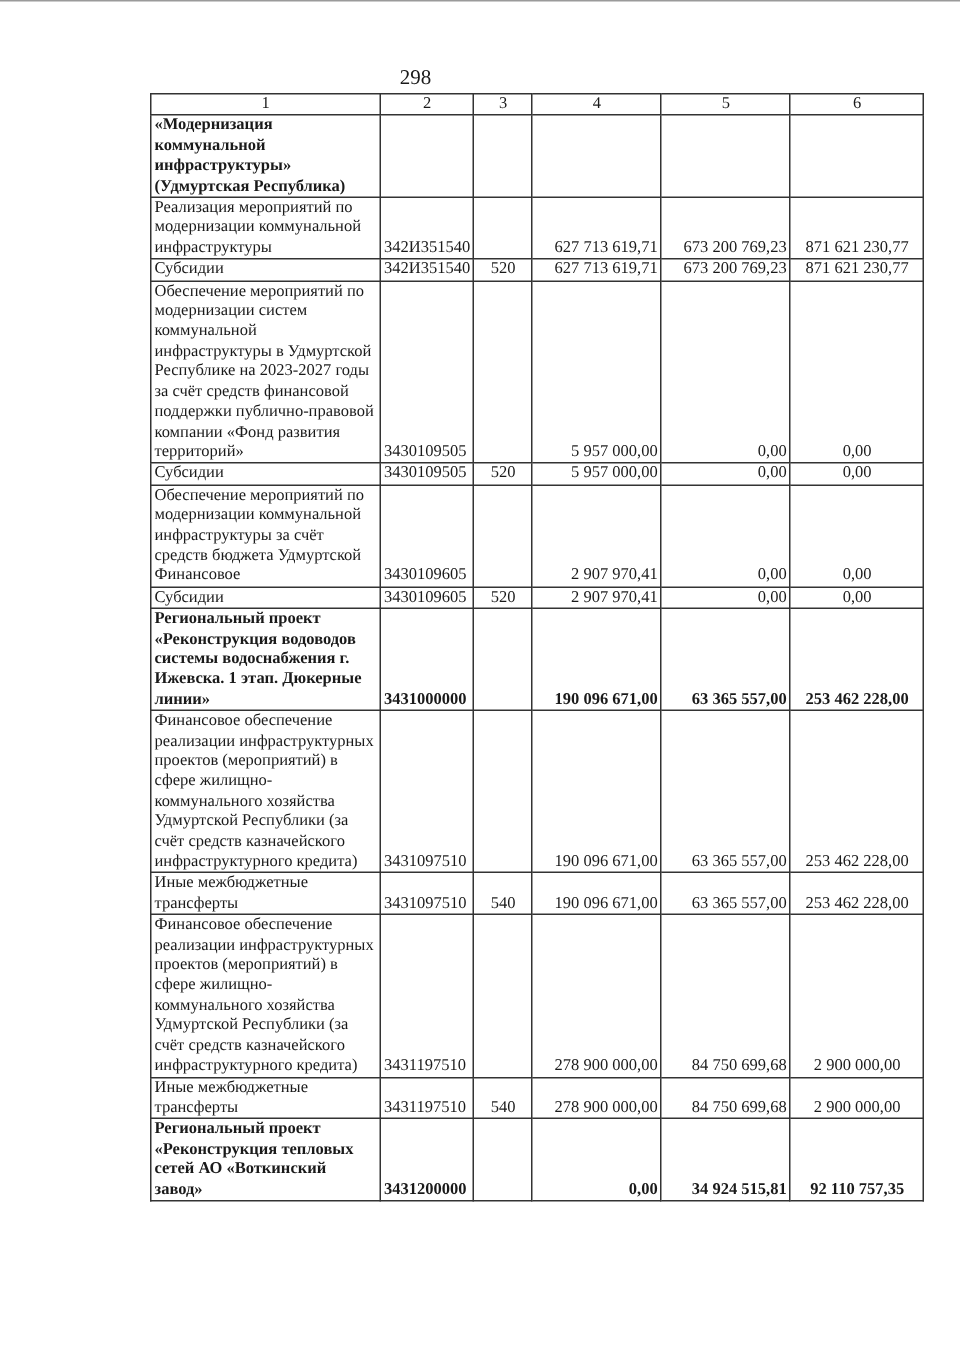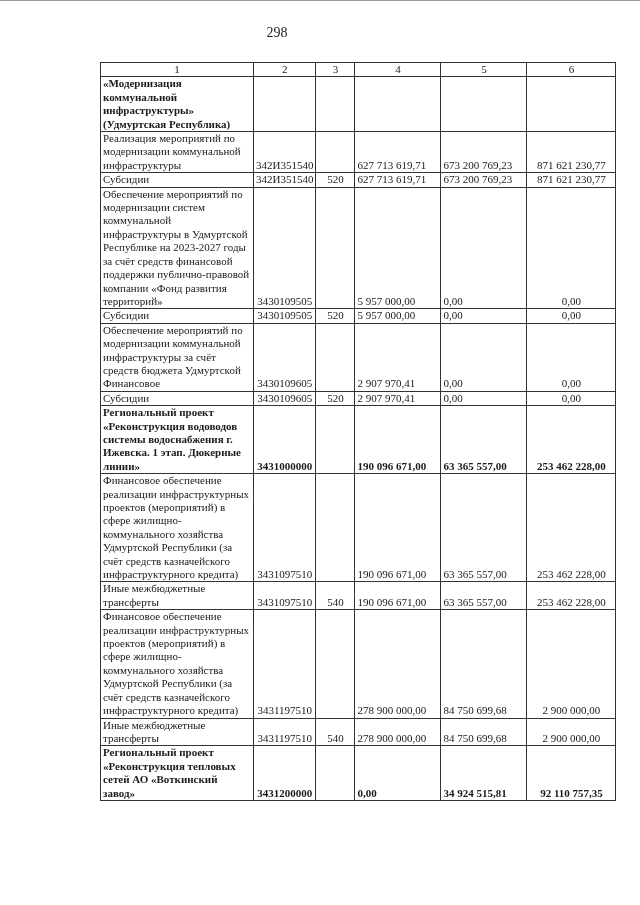--- a/index.html
+++ b/index.html
@@ -1,28 +1,28 @@
 <!DOCTYPE html>
 <html><head>
 <meta charset="utf-8">
 <style>
   html, body { margin:0; padding:0; background:#ffffff; }
   body { width:640px; height:905px; position:relative; overflow:hidden;
          font-family:"Liberation Serif", "DejaVu Serif", serif; color:#1a1a1a; }
   .topline { position:absolute; left:0; top:0; width:640px; height:1px; background:#9a9a9a; }
-  .page-num { position:absolute; top:25px; left:0; width:554px; text-align:center;
+  .page-num { position:absolute; top:45px; left:0; width:554px; text-align:center;
               font-size:14px; }
   table { position:absolute; left:100px; top:62px; border-collapse:collapse;
           table-layout:fixed; font-size:11px; line-height:13.4px; }
   td { border:1px solid #333; padding:0 2px; vertical-align:bottom; overflow:hidden; }
   td.c1 { width:148px; text-align:left; }
-  td.c2 { width:56px; text-align:center; }
+  td.c2 { width:56px; text-align:left; }
   td.c3 { width:34px; text-align:center; }
-  td.c4 { width:81px; text-align:left; }
-  td.c5 { width:81px; }
+  td.c4 { width:81px; text-align:right; }
+  td.c5 { width:81px; text-align:right; }
   td.c6 { width:84px; text-align:center; }
   tr.hdr td { text-align:center; vertical-align:middle; height:13px; }
   tr.bold td { font-weight:bold; }
 </style>
 </head>
 <body>
 
 <div class="topline"></div>
 <div class="page-num">298</div>
 

